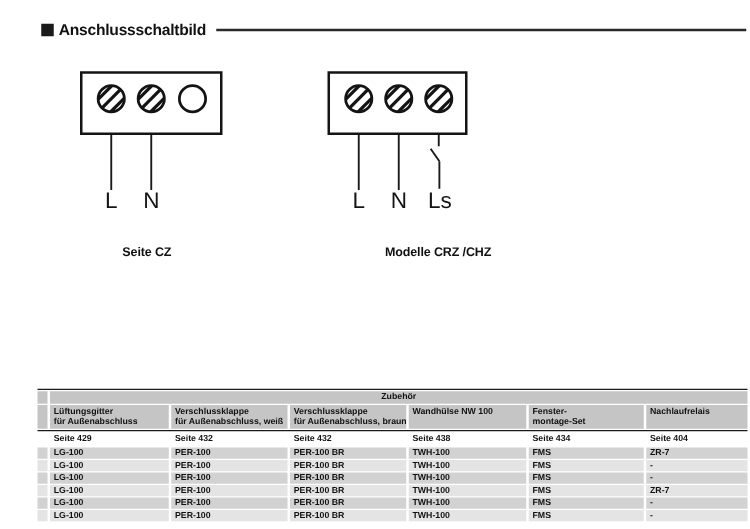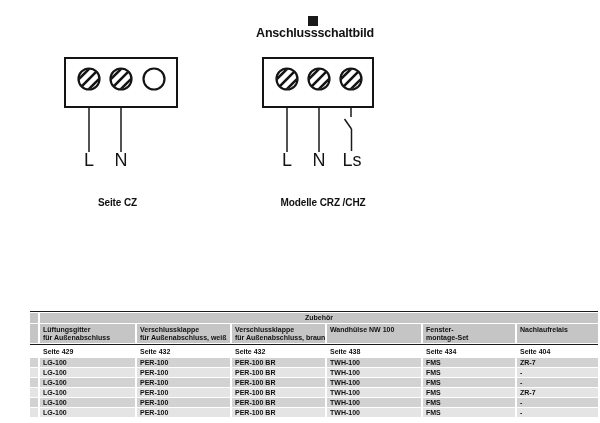--- a/index.html
+++ b/index.html
@@ -3,35 +3,35 @@
 <meta charset="utf-8">
 <style>
   html,body{margin:0;padding:0;background:#fff;}
   #page{
     position:relative;width:600px;height:423px;background:#ffffff;
     font-family:"Liberation Sans",sans-serif;color:#111;overflow:hidden;
   }
   
   #section-header{
     position:absolute;left:33px;top:16px;right:3px;
-    display:flex;align-items:center;height:16px;flex-direction:column;
+    display:flex;align-items:center;height:16px;
   }
   #section-header .sq{width:10px;height:10px;background:#1a1a1a;margin-right:4px;flex:0 0 auto;}
   #section-header .ttl{font-size:12.5px;font-weight:bold;letter-spacing:-0.2px;white-space:nowrap;}
   #section-header .rule{flex:1 1 auto;height:1.4px;background:#2a2a2a;margin-left:8px;}
   
   .diag{position:absolute;top:50px;}
   #diag-cz{left:55px;}
   #diag-crz{left:253px;}
   .caption{
     position:absolute;top:197px;font-size:10px;font-weight:bold;
     text-align:center;letter-spacing:-0.1px;
   }
   #caption-cz{left:50px;width:135px;}
-  #caption-crz{left:253px;width:140px;}
+  #caption-crz{left:253px;width:140px;text-align:right;}
   
   #acc-table{position:absolute;left:30px;top:311px;width:568px;}
   #acc-table .blkline{height:1px;background:#1a1a1a;}
   .trow{display:flex;column-gap:2px;margin-top:1px;}
   .strip{flex:0 0 8px;}
   .band-bg{background:#c5c5c5;}
   .band-title{
     flex:1 1 auto;text-align:center;font-size:7px;font-weight:bold;
     height:10px;line-height:10px;
   }

